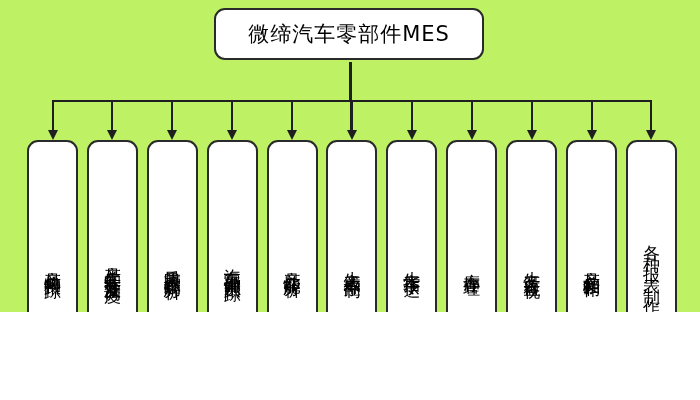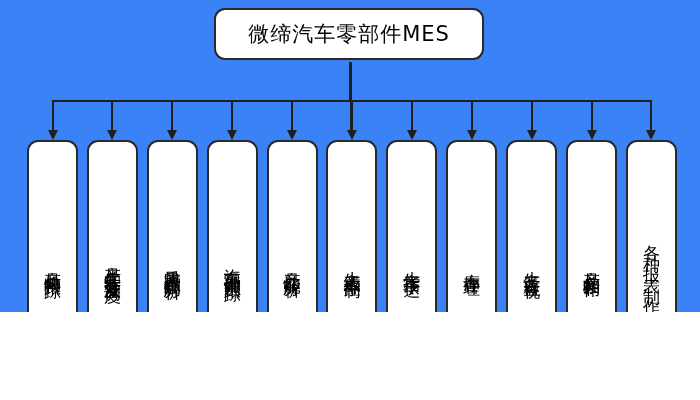--- a/index.html
+++ b/index.html
@@ -5,21 +5,21 @@
   html, body {
     margin: 0;
     padding: 0;
     background: #ffffff;
     font-family: "DejaVu Sans", "Liberation Sans", sans-serif;
   }
   #canvas {
     position: relative;
     width: 700px;
     height: 312px;
-    background: #3b82f6;
+    background: #bef264;
     overflow: hidden;
   }
   
   .root-box {
     position: absolute;
     left: 214px;
     top: 8px;
     width: 270px;
     height: 52px;
     border: 2px solid #2a2a2a;

